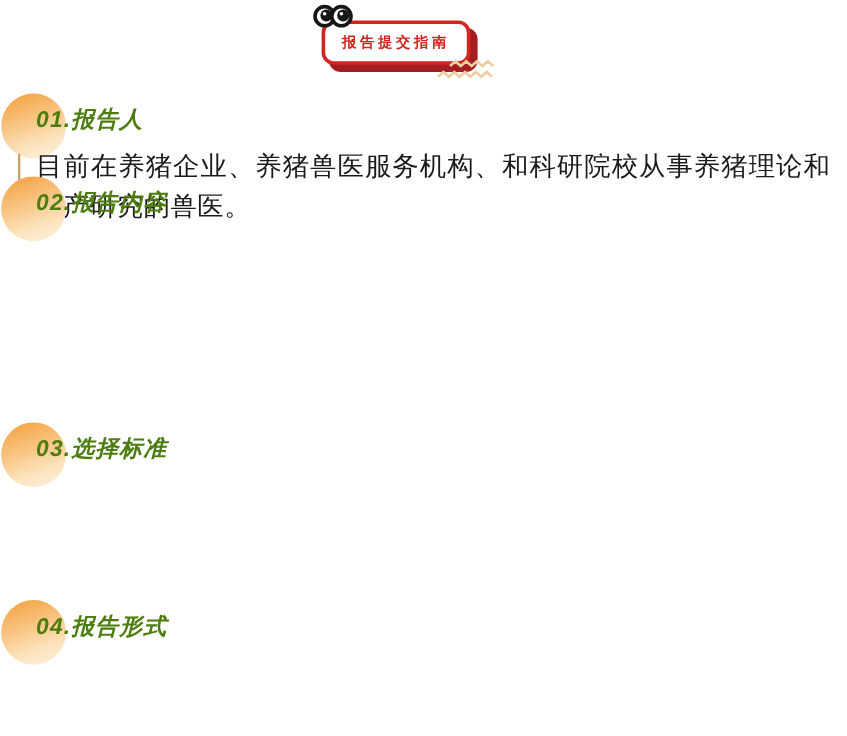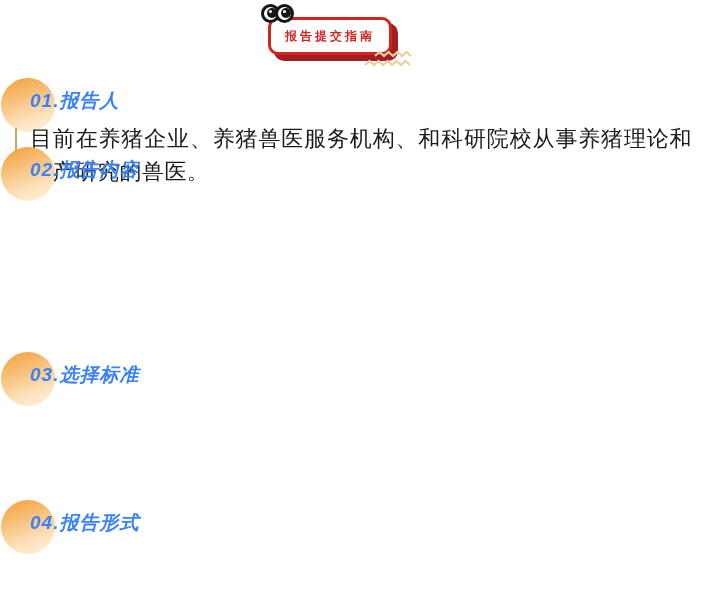--- a/index.html
+++ b/index.html
@@ -49,21 +49,21 @@
   .sec-4 { top:498px; }
 
   .circle {
     position:absolute; left:1px; top:2px; width:54px; height:54px;
     border-radius:50%;
     background:linear-gradient(160deg,#f5a447 8%,#f8c583 42%,#fce3bd 72%,#fdf3e0 100%);
   }
   .sec-title {
     position:relative; z-index:1;
     padding:13px 0 0 30px;
-    color:#3b82f6; font-size:19px; font-weight:bold; font-style:italic;
+    color:#4d7c0f; font-size:19px; font-weight:bold; font-style:italic;
     letter-spacing:1px; line-height:23px; height:36px;
   }
   .sec-body {
     position:relative; margin:10px 14px 0 30px;
   }
   .rule {
     position:absolute; left:-15px; top:6px; bottom:7px; width:2px;
     background:#c9a56b;
   }
   .sec-body p {

